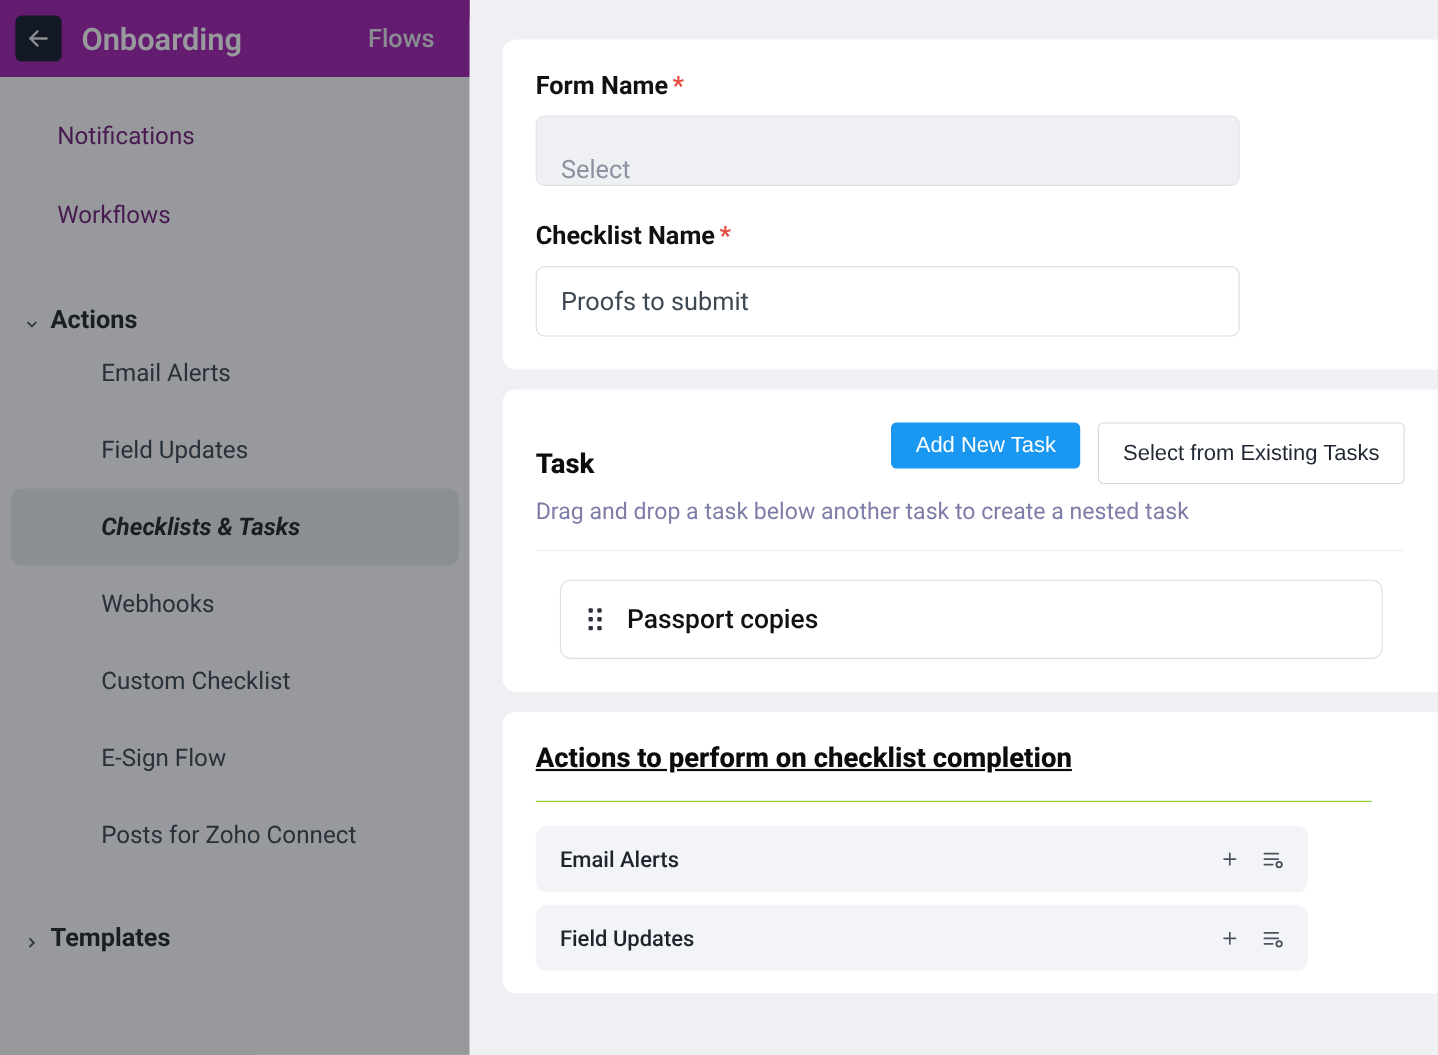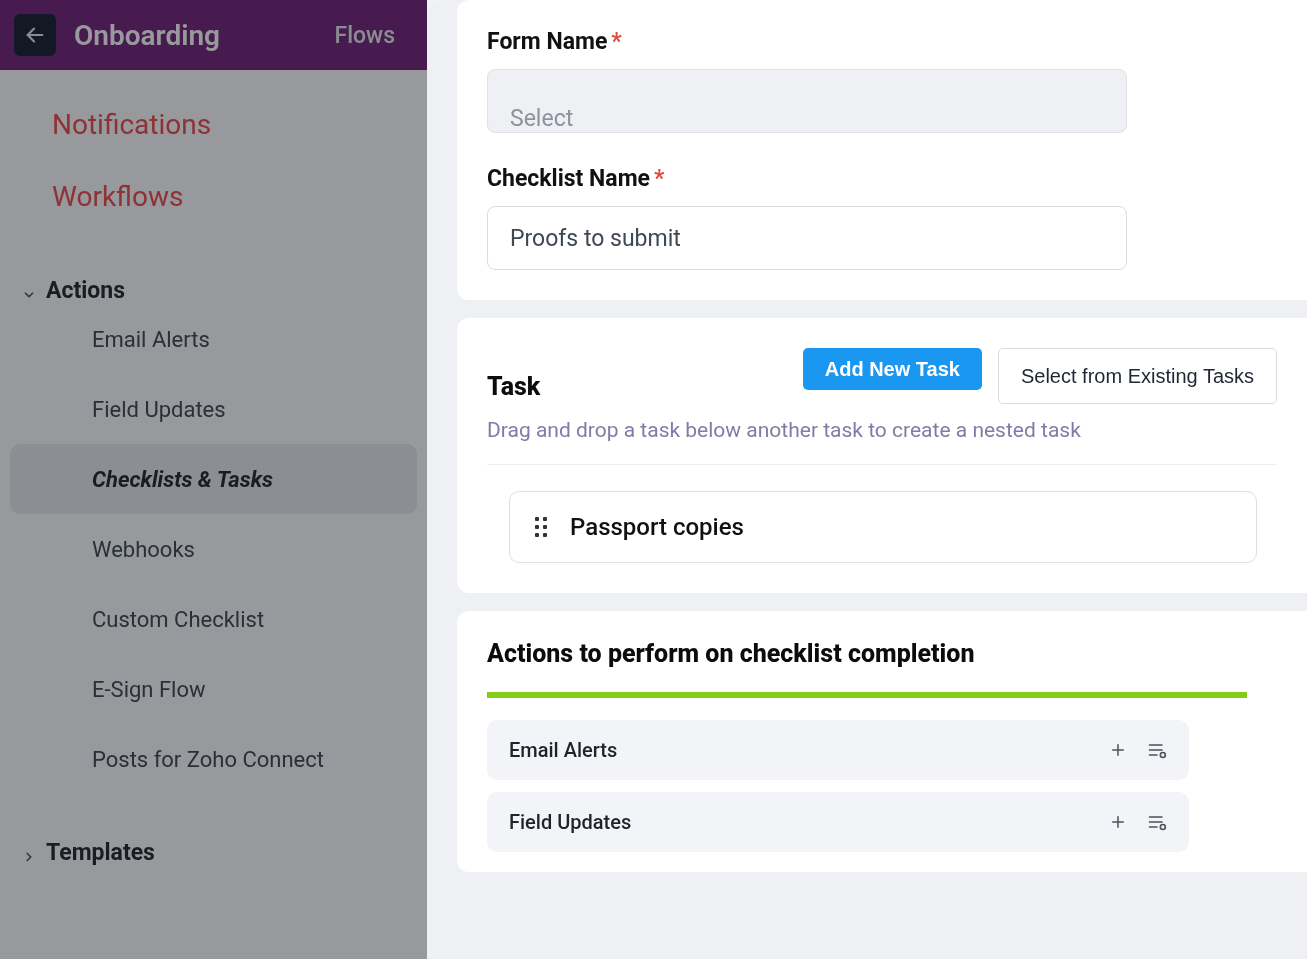--- a/index.html
+++ b/index.html
@@ -15,21 +15,21 @@
   
   .sidebar {
     position: absolute;
     top: 0; left: 0;
     width: 427px;
     height: 959px;
     background: #ffffff;
   }
   .sidebar-topbar {
     height: 70px;
-    background: #701a75;
+    background: #a21caf;
     display: flex;
     align-items: center;
     padding: 0 14px;
   }
   .back-btn {
     width: 42px; height: 42px;
     border-radius: 6px;
     background: #0e1526;
     display: flex; align-items: center; justify-content: center;
     color: #e6e7eb;
@@ -50,22 +50,22 @@
 
   .sidebar-body {
     padding-top: 18px;
     padding-bottom: 20px;
     color: #28323c;
   }
   .nav-item {
     display: flex;
     align-items: center;
     height: 72px;
-    font-size: 28px;
-    color: #ef4444;
+    font-size: 22px;
+    color: #701a75;
     padding-left: 52px;
     cursor: pointer;
   }
   .nav-group {
     display: flex;
     align-items: flex-end;
     height: 72px;
     font-size: 23px;
     font-weight: 700;
     color: #1a1f24;
@@ -125,20 +125,21 @@
 
   .card {
     background: #ffffff;
     border-radius: 12px;
     margin: 0 0 18px 0;
     padding: 28px 30px 30px 30px;
     margin-left: 0;
   }
   .panel-body {
     padding-left: 30px;
+    margin-top: 36px;
   }
 
   .field-label {
     font-size: 23px;
     font-weight: 700;
     color: #111;
     margin-bottom: 14px;
   }
   .req { color: #e34b3d; margin-left: 4px; }
 
@@ -185,21 +186,21 @@
     gap: 16px;
     margin-top: 2px;
     padding-right: 30px;
   }
   .btn-primary {
     background: #1a97f0;
     color: #ffffff;
     border: none;
     border-radius: 5px;
     font-size: 20px;
-    font-weight: 700;
+    font-weight: 400;
     padding: 10px 22px;
     height: 42px;
     cursor: pointer;
   }
   .btn-outline {
     background: #ffffff;
     color: #1f2733;
     border: 1px solid #d7dae0;
     border-radius: 5px;
     font-size: 20px;
@@ -245,22 +246,23 @@
     color: #111;
     font-weight: 500;
   }
 
   .section-title {
     font-size: 25px;
     font-weight: 800;
     color: #0c0c0c;
     padding-bottom: 24px;
     margin-right: 30px;
-    border-bottom: 6px solid #84cc16;
+    border-bottom: 1px solid #84cc16;
     margin-bottom: 22px;
+    text-decoration: underline;
   }
 
   .action-row {
     background: #f3f4f7;
     border-radius: 10px;
     height: 60px;
     display: flex;
     align-items: center;
     padding: 0 22px;
     margin-right: 88px;

